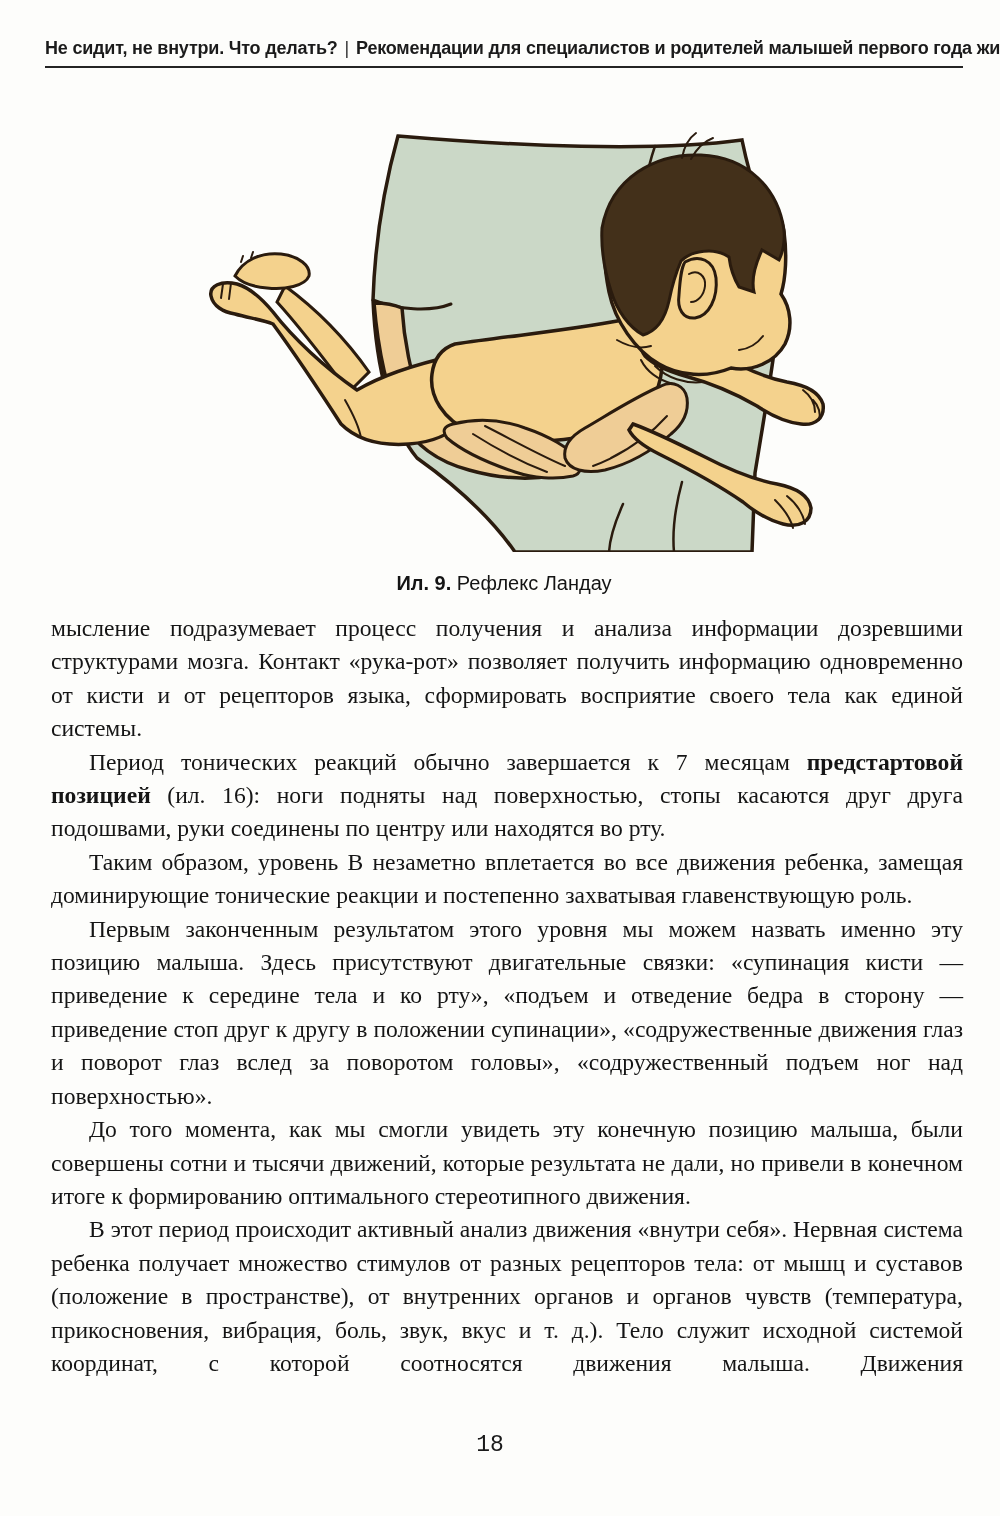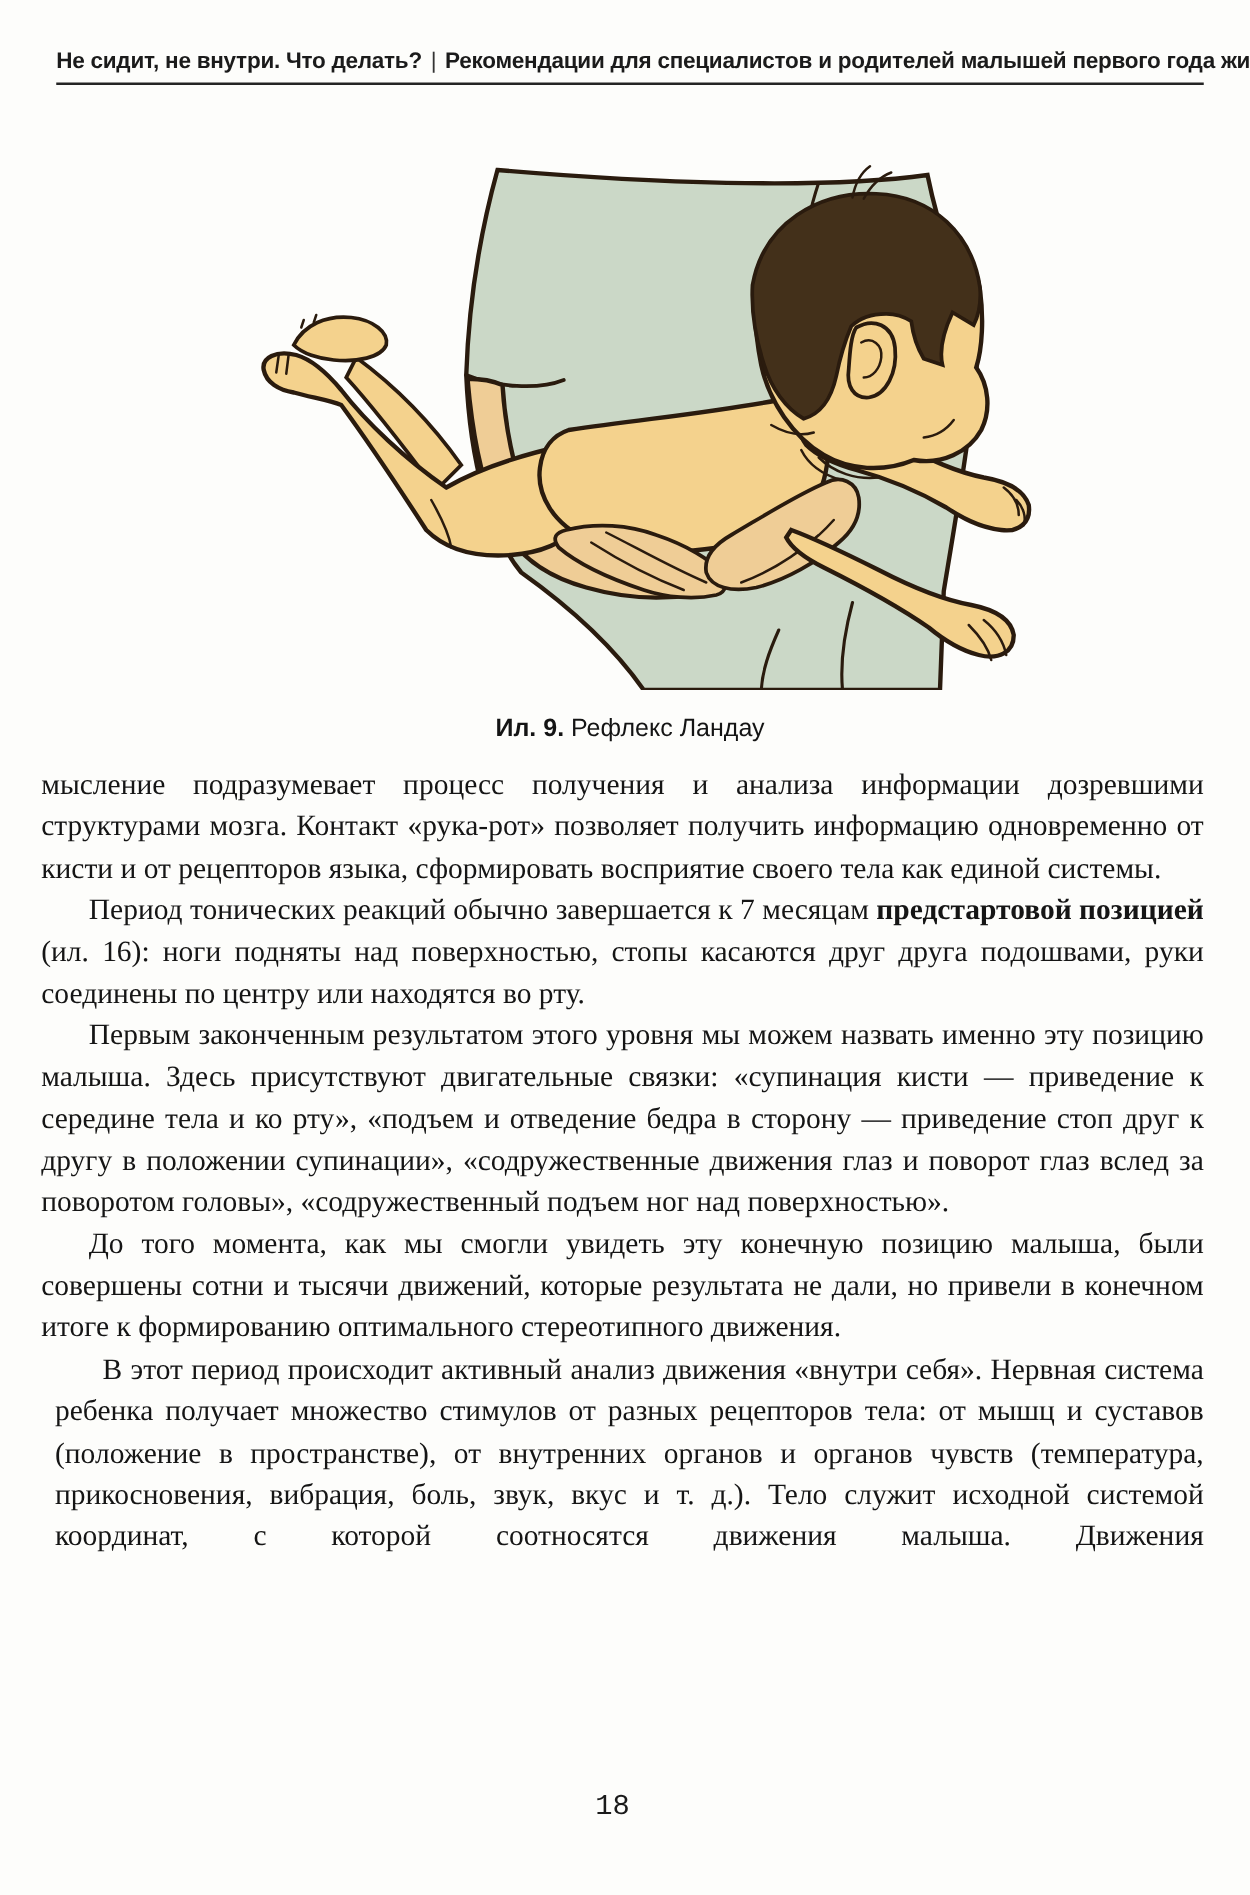--- a/index.html
+++ b/index.html
@@ -30,27 +30,27 @@
   }
   .figure-wrap svg{position:absolute;left:140px;top:0;}
   .fig-caption{
     position:absolute;left:45px;right:37px;top:556px;
     font-family:"Liberation Sans", sans-serif;
     font-size:20px;color:#141414;text-align:center;margin-top:16px;
   }
   .fig-caption .cap-label{font-weight:700;}
   
   .body-text{
-    position:absolute;left:33px;right:37px;top:612px;
+    position:absolute;left:51px;right:37px;top:612px;
     font-size:23.6px;line-height:33.4px;
     text-align:justify;
   }
   .body-text p{margin:0;padding:0;}
   .body-text p.indent{text-indent:38px;}
-  .body-text p.flush-last{text-align-last:justify;margin-left:11px;}
+  .body-text p.flush-last{text-align-last:justify;}
   .body-text .b{font-weight:700;}
   
   .page-number{
     position:absolute;left:0;right:20px;top:1432px;
     text-align:center;
     font-family:Liberation Mono, monospace;
     font-size:23px;color:#1a1a1a;
   }
   
   .ln{fill:none;stroke-linecap:round;stroke-linejoin:round;}
@@ -114,20 +114,21 @@
     </svg>
   </div>
 
   <div class="fig-caption">
     <span class="cap-label">Ил. 9.</span><span> Рефлекс Ландау</span>
   </div>
 
   <div class="body-text" id="body-text">
       <p class=""><span>мысление подразумевает процесс получения и анализа информации дозревшими структурами мозга. Контакт «рука-рот» позволяет получить информацию одновременно от кисти и от рецепторов языка, сформировать восприятие своего тела как единой системы.</span></p>
       <p class="indent"><span>Период тонических реакций обычно завершается к 7 месяцам </span><span class="b">предстартовой позицией</span><span> (ил. 16): ноги подняты над поверхностью, стопы касаются друг друга подошвами, руки соединены по центру или находятся во рту.</span></p>
+      <p class="indent"><span>Таким образом, уровень В незаметно вплетается во все движения ребенка, замещая доминирующие тонические реакции и постепенно захватывая главенствующую роль.</span></p>
       <p class="indent"><span>Первым законченным результатом этого уровня мы можем назвать именно эту позицию малыша. Здесь присутствуют двигательные связки: «супинация кисти — приведение к середине тела и ко рту», «подъем и отведение бедра в сторону — приведение стоп друг к другу в положении супинации», «содружественные движения глаз и поворот глаз вслед за поворотом головы», «содружественный подъем ног над поверхностью».</span></p>
       <p class="indent"><span>До того момента, как мы смогли увидеть эту конечную позицию малыша, были совершены сотни и тысячи движений, которые результата не дали, но привели в конечном итоге к формированию оптимального стереотипного движения.</span></p>
       <p class="indent flush-last"><span>В этот период происходит активный анализ движения «внутри себя». Нервная система ребенка получает множество стимулов от разных рецепторов тела: от мышц и суставов (положение в пространстве), от внутренних органов и органов чувств (температура, прикосновения, вибрация, боль, звук, вкус и т. д.). Тело служит исходной системой координат, с которой соотносятся движения малыша. Движения</span></p>
     </div>
 
   <div class="page-number">18</div>
 
 </div>
 
 </body></html>

